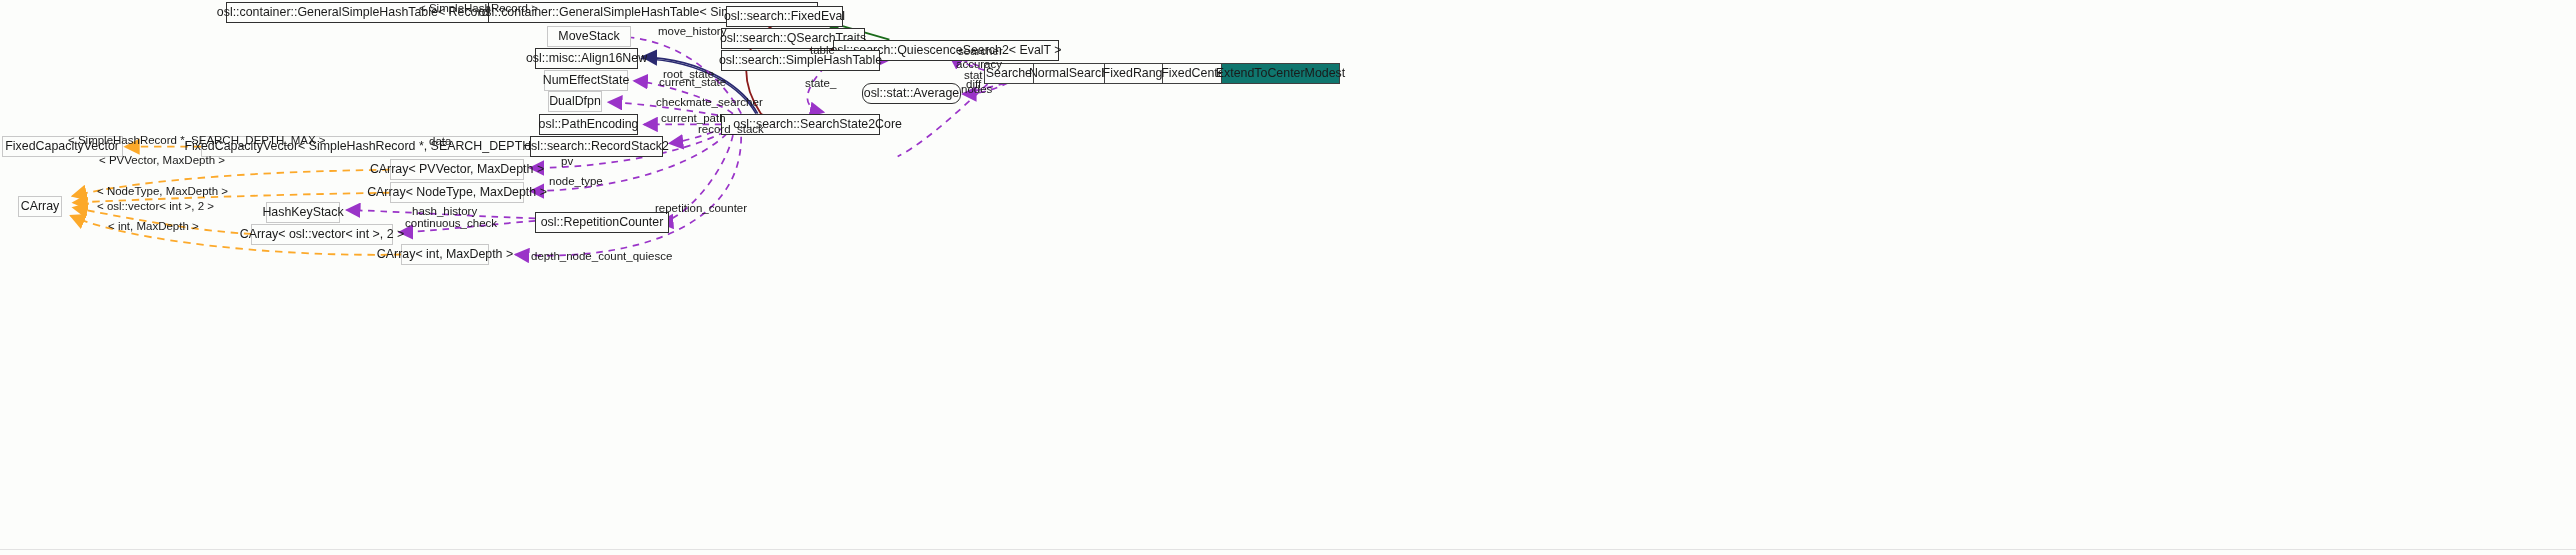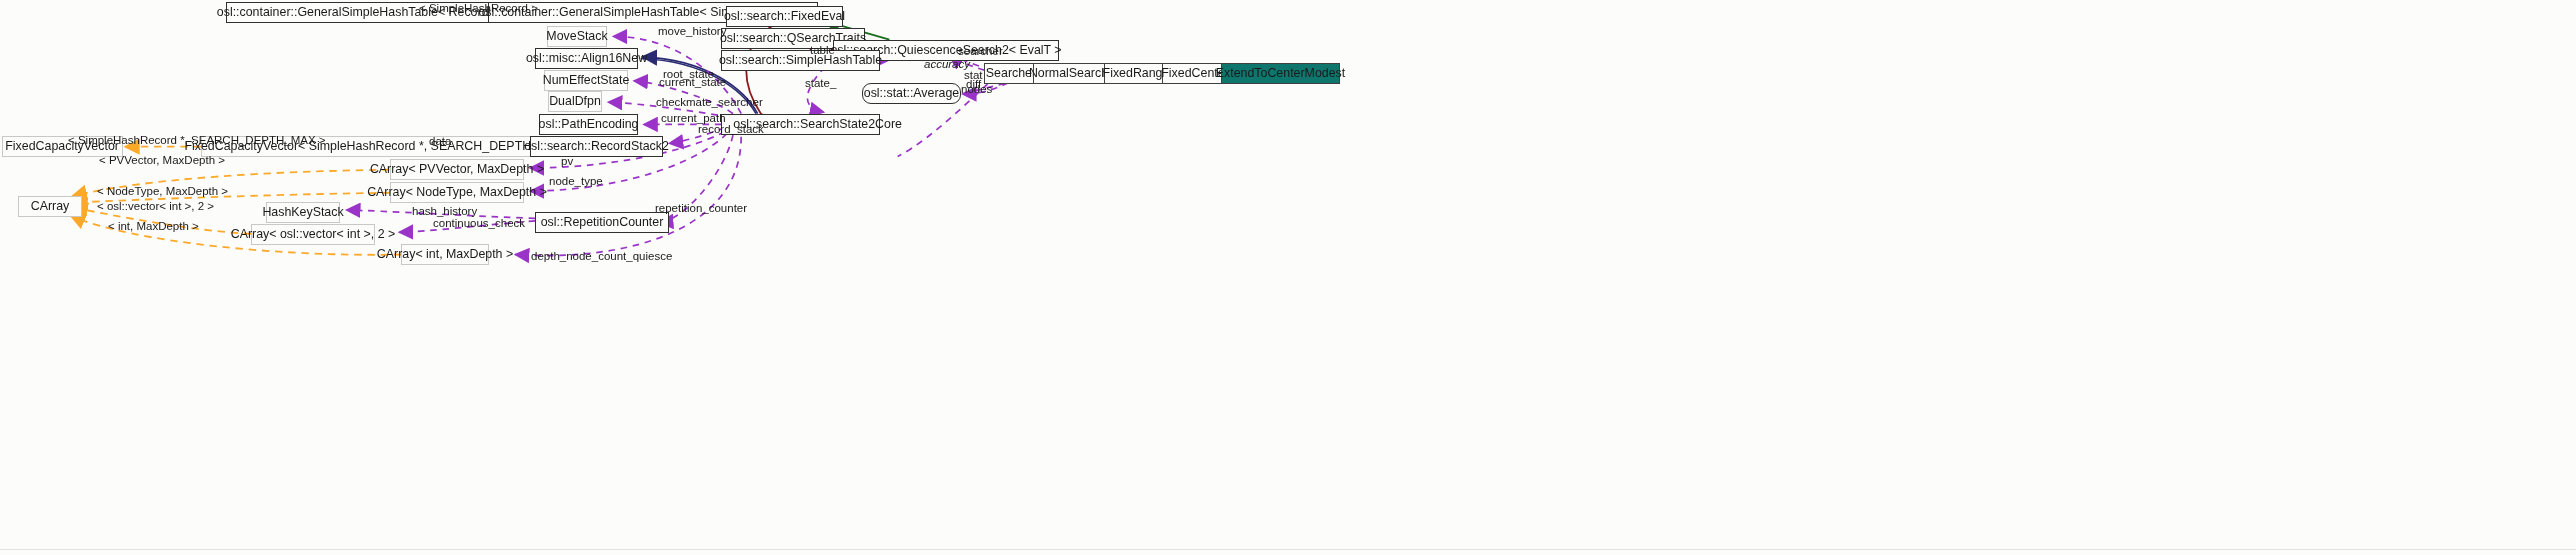--- a/index.html
+++ b/index.html
@@ -182,21 +182,21 @@
     </div>
     <div class="node thick" style="left: 488px; top: 1.6px; width: 330px;">
       <span>osl::container::GeneralSimpleHashTable&lt; SimpleHashRecord &gt;</span>
     </div>
     <div class="node thick" style="left: 726px; top: 5.8px; width: 117px;">
       <span>osl::search::FixedEval</span>
     </div>
     <div class="node thick" style="left: 721px; top: 28px; width: 144px;">
       <span>osl::search::QSearchTraits</span>
     </div>
-    <div class="node " style="left: 547px; top: 25.5px; width: 60px;">
+    <div class="node " style="left: 547px; top: 25.5px; width: 84px;">
       <span>MoveStack</span>
     </div>
     <div class="node thick" style="left: 833px; top: 40px; width: 226px;">
       <span>osl::search::QuiescenceSearch2&lt; EvalT &gt;</span>
     </div>
     <div class="node thick" style="left: 721px; top: 50px; width: 159px;">
       <span>osl::search::SimpleHashTable</span>
     </div>
     <div class="node thick" style="left: 535px; top: 48px; width: 103px;">
       <span>osl::misc::Align16New</span>
@@ -239,55 +239,55 @@
     </div>
     <div class="node thick" style="left: 530px; top: 136px; width: 133px;">
       <span>osl::search::RecordStack2</span>
     </div>
     <div class="node " style="left: 390px; top: 159px; width: 134px;">
       <span>CArray&lt; PVVector, MaxDepth &gt;</span>
     </div>
     <div class="node " style="left: 390px; top: 182px; width: 134px;">
       <span>CArray&lt; NodeType, MaxDepth &gt;</span>
     </div>
-    <div class="node " style="left: 18px; top: 196px; width: 64px; align-items: center;">
+    <div class="node " style="left: 18px; top: 196px; width: 44px; align-items: center;">
       <span>CArray</span>
     </div>
     <div class="node " style="left: 266px; top: 202px; width: 74px;">
       <span>HashKeyStack</span>
     </div>
     <div class="node thick" style="left: 535px; top: 212px; width: 134px;">
       <span>osl::RepetitionCounter</span>
     </div>
-    <div class="node " style="left: 251px; top: 224px; width: 124px; text-align: center;">
+    <div class="node " style="left: 251px; top: 224px; width: 142px; text-align: center;">
       <span>CArray&lt; osl::vector&lt; int &gt;, 2 &gt;</span>
     </div>
     <div class="node " style="left: 401px; top: 244px; width: 88px;">
       <span>CArray&lt; int, MaxDepth &gt;</span>
     </div>
     <div class="edge-label" style="left: 406px; top: 1.6px; margin-left: 13px;">&lt; SimpleHashRecord &gt;</div>
     <div class="edge-label" style="left: 658px; top: 25px;">move_history</div>
     <div class="edge-label" style="left: 810px; top: 44px;">table</div>
     <div class="edge-label" style="left: 958px; top: 45px;">searcher</div>
-    <div class="edge-label" style="left: 924px; top: 58px; font-style: italic;">accuracy</div>
+    <div class="edge-label" style="left: 956px; top: 58px;">accuracy</div>
     <div class="edge-label" style="left: 964px; top: 69px;">stat</div>
     <div class="edge-label" style="left: 663px; top: 68px;">root_state</div>
     <div class="edge-label" style="left: 966px; top: 78px;">diff</div>
     <div class="edge-label" style="left: 659px; top: 76px;">current_state</div>
     <div class="edge-label" style="left: 961px; top: 83px;">nodes</div>
     <div class="edge-label" style="left: 805px; top: 77px;">state_</div>
     <div class="edge-label" style="left: 656px; top: 96px;">checkmate_searcher</div>
     <div class="edge-label" style="left: 661px; top: 112px;">current_path</div>
     <div class="edge-label" style="left: 660px; top: 123px; padding-left: 38px;">record_stack</div>
     <div class="edge-label" style="left: 68px; top: 134px;">&lt; SimpleHashRecord *, SEARCH_DEPTH_MAX &gt;</div>
     <div class="edge-label" style="left: 429px; top: 135px;">data</div>
     <div class="edge-label" style="left: 99px; top: 154px;">&lt; PVVector, MaxDepth &gt;</div>
     <div class="edge-label" style="left: 561px; top: 155px;">pv</div>
     <div class="edge-label" style="left: 549px; top: 175px;">node_type</div>
     <div class="edge-label" style="left: 97px; top: 185px;">&lt; NodeType, MaxDepth &gt;</div>
     <div class="edge-label" style="left: 655px; top: 202px;">repetition_counter</div>
     <div class="edge-label" style="left: 412px; top: 205px;">hash_history</div>
     <div class="edge-label" style="left: 97px; top: 200px;">&lt; osl::vector&lt; int &gt;, 2 &gt;</div>
-    <div class="edge-label" style="left: 405px; top: 217px; margin-left: 28px;">continuous_check</div>
+    <div class="edge-label" style="left: 405px; top: 217px;">continuous_check</div>
     <div class="edge-label" style="left: 108px; top: 220px;">&lt; int, MaxDepth &gt;</div>
     <div class="edge-label" style="left: 531px; top: 250px;">depth_node_count_quiesce</div>
   </div>
 
 
 </body></html>

